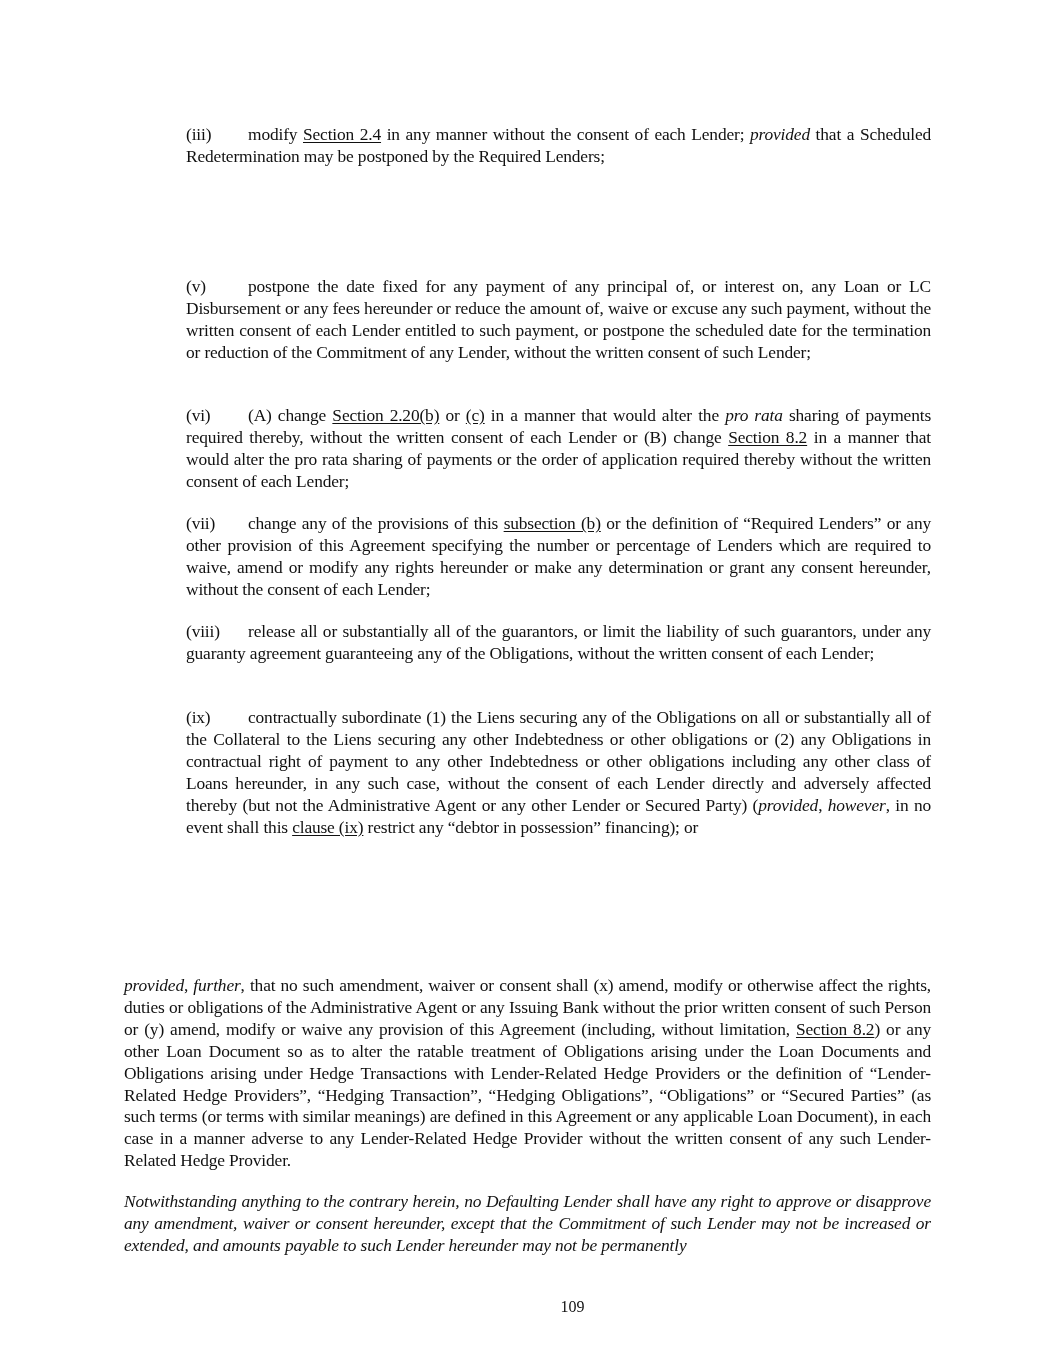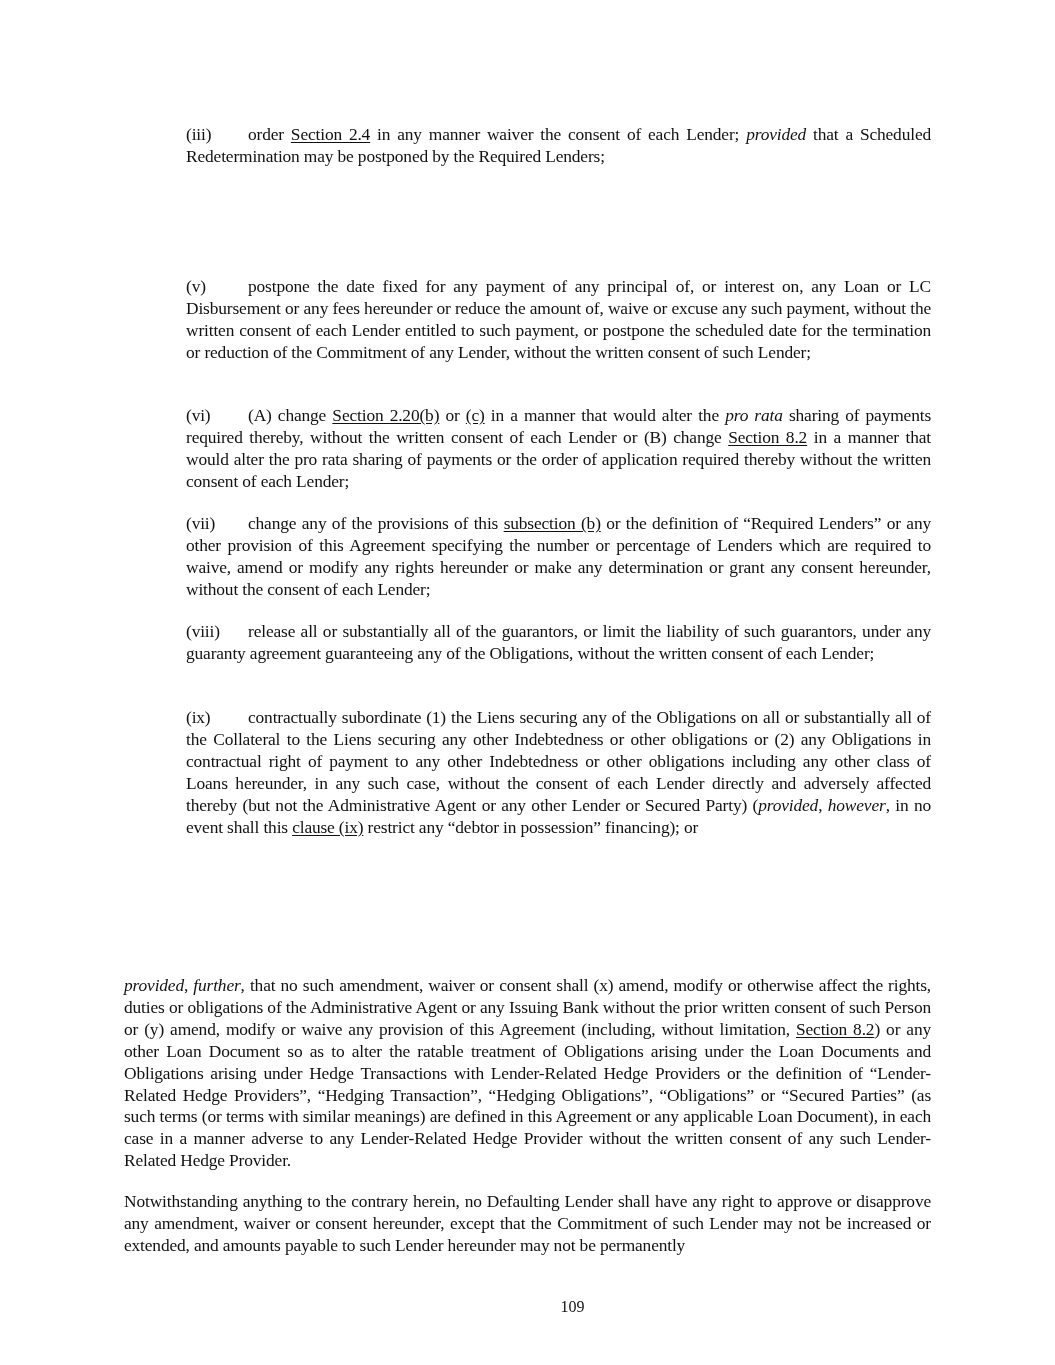--- a/index.html
+++ b/index.html
@@ -21,33 +21,33 @@
   .page-number {
     position: absolute; left: 0; width: 1055px; top: 1298px;
     text-align: center; font-size: 16px; padding-left: 45px;
   }
 </style>
 </head>
 <body>
 
 <div class="page">
 
-  <p class="para sub" style="top:124px;"><span class="num">(iii)</span><span>order </span><u>Section 2.4</u><span> in any manner waiver the consent of each Lender; </span><i>provided</i><span> that a Scheduled Redetermination may be postponed by the Required Lenders;</span></p>
+  <p class="para sub" style="top:124px;"><span class="num">(iii)</span><span>modify </span><u>Section 2.4</u><span> in any manner without the consent of each Lender; </span><i>provided</i><span> that a Scheduled Redetermination may be postponed by the Required Lenders;</span></p>
 
 
   <p class="para sub" style="top:276px;"><span class="num">(v)</span><span>postpone the date fixed for any payment of any principal of, or interest on, any Loan or LC Disbursement or any fees hereunder or reduce the amount of, waive or excuse any such payment, without the written consent of each Lender entitled to such payment, or postpone the scheduled date for the termination or reduction of the Commitment of any Lender, without the written consent of such Lender;</span></p>
 
   <p class="para sub" style="top:405px;"><span class="num">(vi)</span><span>(A) change </span><u>Section 2.20(b)</u><span> or </span><u>(c)</u><span> in a manner that would alter the </span><i>pro rata</i><span> sharing of payments required thereby, without the written consent of each Lender or (B) change </span><u>Section 8.2</u><span> in a manner that would alter the pro rata sharing of payments or the order of application required thereby without the written consent of each Lender;</span></p>
 
   <p class="para sub" style="top:513px;"><span class="num">(vii)</span><span>change any of the provisions of this </span><u>subsection (b)</u><span> or the definition of “Required Lenders” or any other provision of this Agreement specifying the number or percentage of Lenders which are required to waive, amend or modify any rights hereunder or make any determination or grant any consent hereunder, without the consent of each Lender;</span></p>
 
   <p class="para sub" style="top:621px;"><span class="num">(viii)</span><span>release all or substantially all of the guarantors, or limit the liability of such guarantors, under any guaranty agreement guaranteeing any of the Obligations, without the written consent of each Lender;</span></p>
 
   <p class="para sub" style="top:707px;"><span class="num">(ix)</span><span>contractually subordinate (1) the Liens securing any of the Obligations on all or substantially all of the Collateral to the Liens securing any other Indebtedness or other obligations or (2) any Obligations in contractual right of payment to any other Indebtedness or other obligations including any other class of Loans hereunder, in any such case, without the consent of each Lender directly and adversely affected thereby (but not the Administrative Agent or any other Lender or Secured Party) (</span><i>provided</i><span>, </span><i>however</i><span>, in no event shall this </span><u>clause (ix)</u><span> restrict any “debtor in possession” financing); or</span></p>
 
 
   <p class="para full" style="top:944px;"><i>provided</i><span>, </span><i>further</i><span>, that no such amendment, waiver or consent shall (x) amend, modify or otherwise affect the rights, duties or obligations of the Administrative Agent or any Issuing Bank without the prior written consent of such Person or (y) amend, modify or waive any provision of this Agreement (including, without limitation, </span><u>Section 8.2</u><span>) or any other Loan Document so as to alter the ratable treatment of Obligations arising under the Loan Documents and Obligations arising under Hedge Transactions with Lender-Related Hedge Providers or the definition of “Lender-Related Hedge Providers”, “Hedging Transaction”, “Hedging Obligations”, “Obligations” or “Secured Parties” (as such terms (or terms with similar meanings) are defined in this Agreement or any applicable Loan Document), in each case in a manner adverse to any Lender-Related Hedge Provider without the written consent of any such Lender-Related Hedge Provider.</span></p>
 
-  <p class="para full" style="top:1160px;"><span>Notwithstanding anything to the contrary herein, no Defaulting Lender shall have any right to approve or disapprove any amendment, waiver or consent hereunder, except that the Commitment of such Lender may not be increased or extended, and amounts payable to such Lender hereunder may not be permanently</span></p>
+  <p class="para full" style="top:1160px;font-style:italic;"><span>Notwithstanding anything to the contrary herein, no Defaulting Lender shall have any right to approve or disapprove any amendment, waiver or consent hereunder, except that the Commitment of such Lender may not be increased or extended, and amounts payable to such Lender hereunder may not be permanently</span></p>
 
   <div class="page-number">109</div>
 
 </div>
 
 </body></html>

